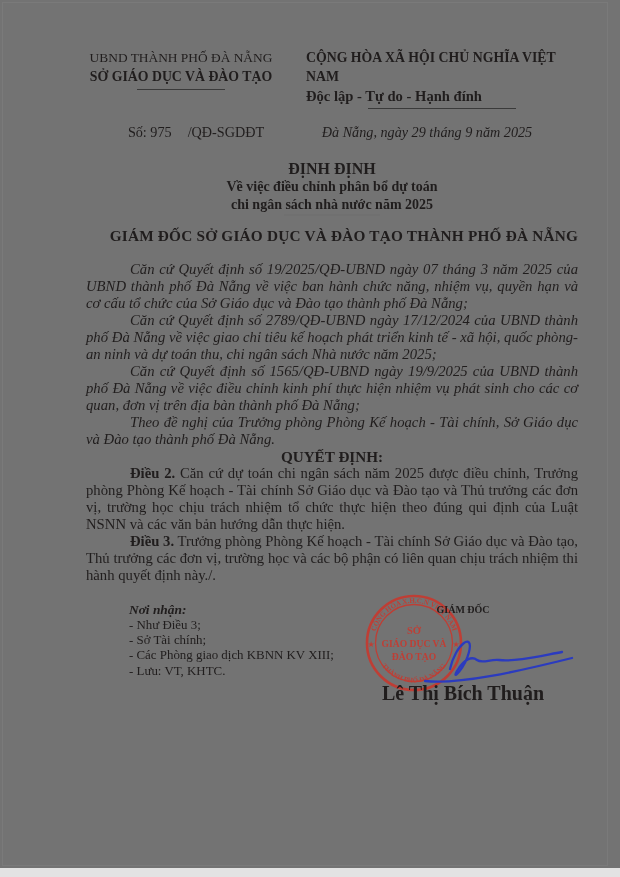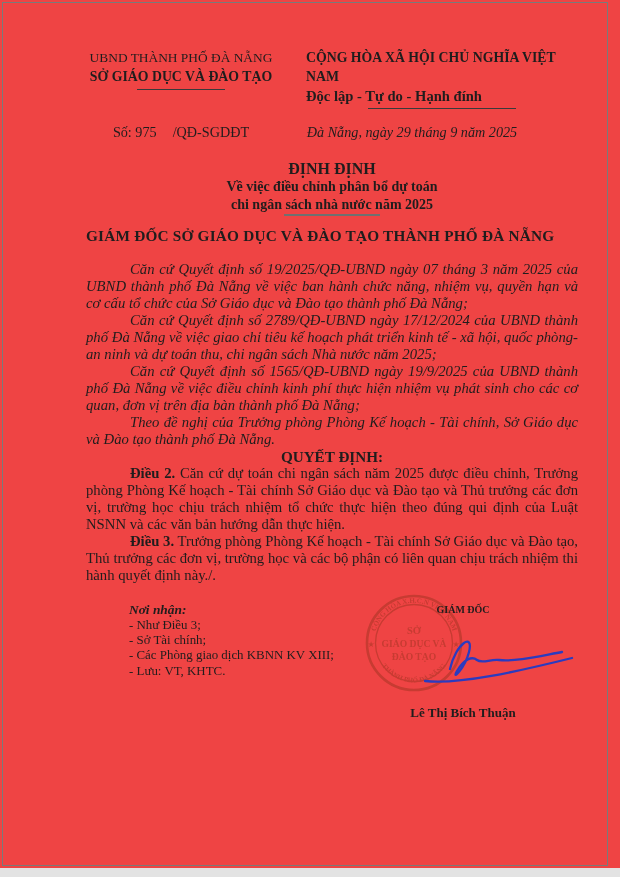--- a/index.html
+++ b/index.html
@@ -1,60 +1,60 @@
 <!DOCTYPE html>
 <html lang="vi"><head>
 <meta charset="utf-8">
 <style>
   html,body{margin:0;padding:0;}
   body{background:#f4f4f4;font-family:"Liberation Serif","DejaVu Serif",serif;}
-  .page{position:relative;width:620px;height:877px;background:#ef4444;overflow:hidden;color:#201d1d;}
+  .page{position:relative;width:620px;height:877px;background:#737373;overflow:hidden;color:#201d1d;}
   .page-frame{position:absolute;left:2px;top:2px;width:604px;height:862px;border:1px solid #7a7a7a;pointer-events:none;}
   .bottom-strip{position:absolute;left:0;right:0;bottom:0;height:9px;background:#e3e3e3;}
   .content{position:absolute;left:86px;top:48px;width:492px;}
 
   
   .hdr-row{display:flex;justify-content:space-between;align-items:flex-start;}
   .hdr-left{width:190px;text-align:center;}
   .hdr-right{width:272px;text-align:left;}
   .hdr-agency-parent{font-size:13.4px;line-height:19px;}
   .hdr-agency{font-size:13.8px;font-weight:bold;line-height:19px;}
   .hdr-rule-left{width:88px;border-top:1.5px solid #3a3a3a;margin:3px auto 0;}
   .hdr-motto1{font-size:13.8px;font-weight:bold;line-height:19px;}
   .hdr-motto2{font-size:14.6px;font-weight:bold;line-height:20px;}
   .hdr-rule-right{width:148px;border-top:1.5px solid #3a3a3a;margin:2px auto 0;}
-  .num-row{display:flex;justify-content:flex-start;margin-top:15px;}
+  .num-row{display:flex;justify-content:center;margin-top:15px;}
   .doc-num{width:190px;text-align:center;font-size:14.2px;}
   .doc-num .gap{display:inline-block;width:16px;}
   .doc-date{width:272px;text-align:center;font-size:14.2px;font-style:italic;}
 
   
   .title-block{margin-top:19px;text-align:center;}
   .title-main{font-size:16px;font-weight:bold;line-height:18px;}
   .title-sub{font-size:14px;font-weight:bold;line-height:17.5px;}
   .title-rule{width:96px;border-top:2px solid #707070;margin:1px auto 0;}
-  .authority{margin-top:11px;text-align:left;font-size:15.3px;font-weight:bold;letter-spacing:.2px;line-height:17px;}
+  .authority{margin-top:11px;text-align:right;font-size:15.3px;font-weight:bold;letter-spacing:.2px;line-height:17px;}
 
   
   .preamble{margin-top:17px;}
   .preamble p{margin:0;font-size:14.7px;line-height:17px;font-style:italic;text-align:justify;text-indent:44px;}
   .decision-heading{font-size:15.2px;font-weight:bold;text-align:center;line-height:17px;}
   .articles p{margin:0;font-size:14.7px;line-height:17px;text-align:justify;text-indent:44px;}
   .articles .art-label{font-weight:bold;}
 
   
   .footer{display:flex;margin-top:17px;}
   .f-left{width:240px;margin-left:43px;}
   .f-left .recv-label{font-size:13.4px;font-weight:bold;font-style:italic;line-height:17px;}
   .f-left .recv-item{font-size:12.9px;line-height:15.2px;}
   .f-right{position:relative;width:252px;text-align:center;}
   .sig-title{position:relative;z-index:2;font-size:10px;font-weight:bold;line-height:17px;}
   .stamp{position:absolute;left:16px;top:-8px;width:100px;height:100px;z-index:1;opacity:.93;}
   .signature{position:absolute;left:74px;top:28px;width:154px;height:56px;z-index:3;}
-  .sig-name{position:relative;z-index:2;margin-top:86px;font-size:13px;font-weight:bold;line-height:18px;}
+  .sig-name{position:relative;z-index:2;margin-top:66px;font-size:20px;font-weight:bold;line-height:18px;}
 </style>
 </head>
 <body>
 
 <div class="page">
   <div class="page-frame"></div>
   <div class="bottom-strip"></div>
 
   <div class="content">
 

